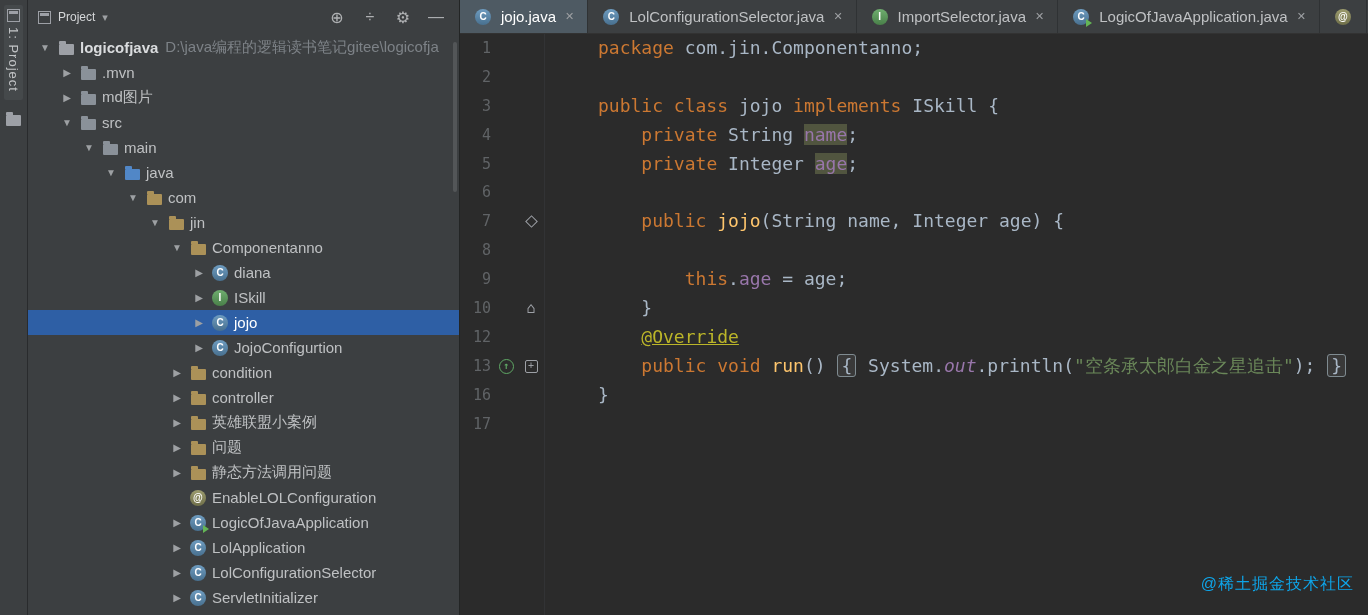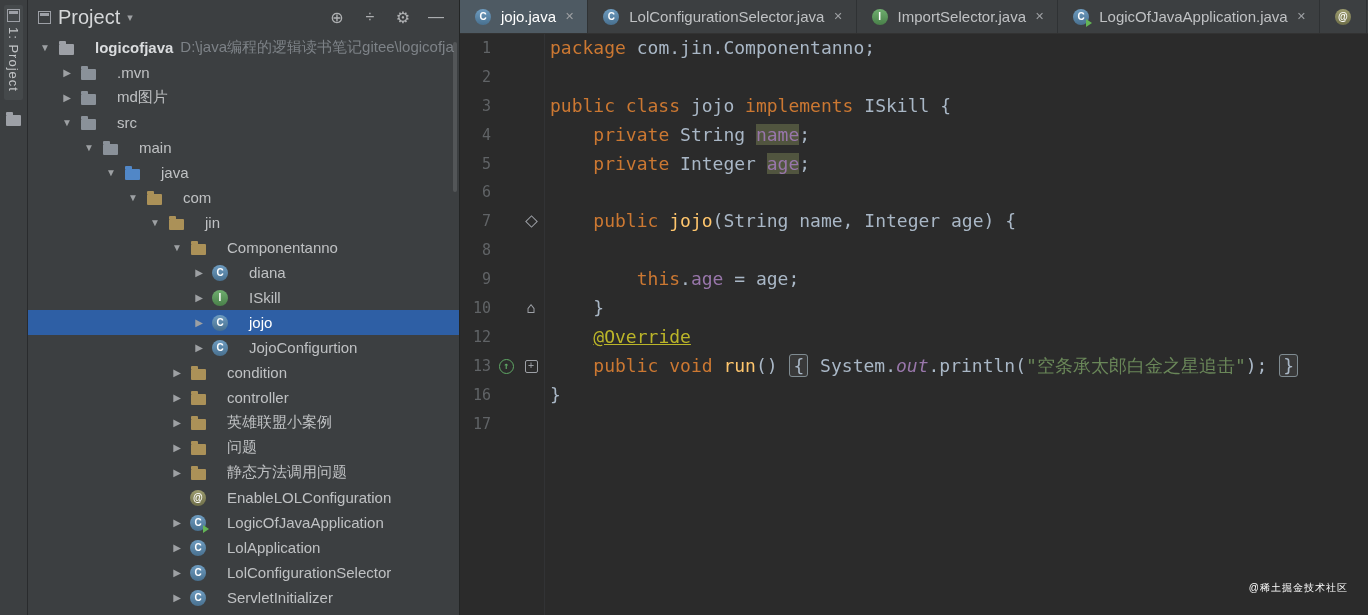--- a/index.html
+++ b/index.html
@@ -29,70 +29,70 @@
   .fi-class { background:linear-gradient(180deg,#6e9cc0,#48708f); }
   .fi-interface { background:linear-gradient(180deg,#6fae6f,#498049); }
   .fi-annotation { background:linear-gradient(180deg,#9c9c6e,#6f6f49); }
   .runmark { position:absolute; right:-3px; bottom:-2px; width:0; height:0;
              border-left:6px solid #64b556; border-top:4px solid transparent; border-bottom:4px solid transparent; }
 
   
   .panel { width:432px; flex:none; background:#3c3f41; display:flex; flex-direction:column;
            border-right:1px solid #232525; position:relative; }
   .panel-header { height:34px; flex:none; display:flex; align-items:center; padding:0 10px; gap:7px; }
-  .ph-title { color:#d5d7d9; font-size:20px; cursor:pointer; }
+  .ph-title { color:#d5d7d9; font-size:12px; cursor:pointer; }
   .caret { color:#9da0a3; font-size:11px; cursor:pointer; }
   .spacer { flex:1; }
   .hicon { color:#afb1b3; font-size:16px; width:26px; text-align:center; cursor:pointer; }
   .tree { flex:1; overflow:hidden; font-size:15px; padding-top:1px; }
   .row { height:25px; display:flex; align-items:center; white-space:nowrap; overflow:hidden; cursor:pointer; }
   .row.selected { background:#2e5fa5; color:#fff; }
   .row.selected .label { color:#fff; }
   .arrow { width:22px; flex:none; text-align:center; color:#9da0a3; font-size:10px; }
   .ficon-wrap { width:20px; flex:none; display:inline-flex; justify-content:center; align-items:center; }
-  .label { margin-left:19px; color:#bfc1c3; }
+  .label { margin-left:4px; color:#bfc1c3; }
   .label.bold { font-weight:bold; color:#dadcde; }
   .path { color:#7d8287; margin-left:7px; }
   .tree-scroll { position:absolute; right:2px; top:42px; width:4px; height:150px; background:rgba(255,255,255,.12); border-radius:2px; }
 
   
   .editor-col { flex:1; min-width:0; display:flex; flex-direction:column; background:#2b2b2b; position:relative; }
   .tabs { height:34px; flex:none; background:#3c3f41; display:flex; flex-wrap:nowrap; overflow:hidden; border-bottom:1px solid #323232; }
   .tab { display:flex; align-items:center; gap:8px; padding:0 13px; font-size:15px; color:#bfc1c3;
          border-right:1px solid #2f3234; cursor:pointer; flex:none; }
   .tab.active { background:#4e5a63; color:#ffffff; }
   .tab .close { color:#9da0a3; font-size:11px; margin-left:1px; }
 
   .code-area { flex:1; position:relative; font-family:"DejaVu Sans Mono","Liberation Mono",monospace;
                font-size:18px; line-height:28.9px; overflow:hidden; }
   .code-area::before { content:""; position:absolute; left:84px; top:0; bottom:0; width:1px; background:#323335; }
   .cline { display:flex; height:28.9px; }
   .lnum { width:34px; flex:none; text-align:right; color:#606366; font-size:15px; padding-right:3px; line-height:28.9px; }
   .gcol { width:24px; flex:none; display:flex; align-items:center; justify-content:center; }
   .fcol { width:26px; flex:none; display:flex; align-items:center; justify-content:center; }
-  .ctext { white-space:pre; padding-left:6px; color:#a9b7c6; }
+  .ctext { white-space:pre; padding-left:6px; color:#a9b7c6;margin-left:48px; }
 
   .kw  { color:#cc7832; }
   .pl  { color:#a9b7c6; }
   .fld { color:#9876aa; }
   .mth { color:#ffc66d; }
   .str { color:#6a8759; }
   .ann { color:#bbb529;text-decoration:underline; }
   .sf  { color:#9876aa; font-style:italic; }
   .hl  { color:#9876aa; background:#51553f; }
   .fbrace { border:1px solid #7f8b91; background:rgba(255,255,255,.07); border-radius:3px; padding:0 3px; margin:0 1px; color:#a9b7c6; }
 
   .diamond { width:9px; height:9px; border:1px solid #9da0a6; transform:rotate(45deg); display:block; }
   .home { color:#9da0a6; font-size:15px; }
   .override { width:15px; height:15px; border:1px solid #5fa865; border-radius:50%; color:#5fa865;
               font-size:10px; font-weight:bold; display:flex; align-items:center; justify-content:center; }
   .foldbox { width:13px; height:13px; border:1px solid #9da0a6; border-radius:2px; color:#9da0a6;
              font-size:10px; display:flex; align-items:center; justify-content:center; }
 
-  .watermark { position:absolute; right:20px; bottom:20px; color:#ffffff; font-size:10px; letter-spacing:1px; }
+  .watermark { position:absolute; right:14px; bottom:20px; color:#0ea5e9; font-size:16px; letter-spacing:1px; }
 </style>
 </head>
 <body>
 
 <div class="app">
 
   <div class="strip">
     <div class="strip-btn">
       <span class="win-icon"></span>
       <span class="vtext">1: Project</span>

